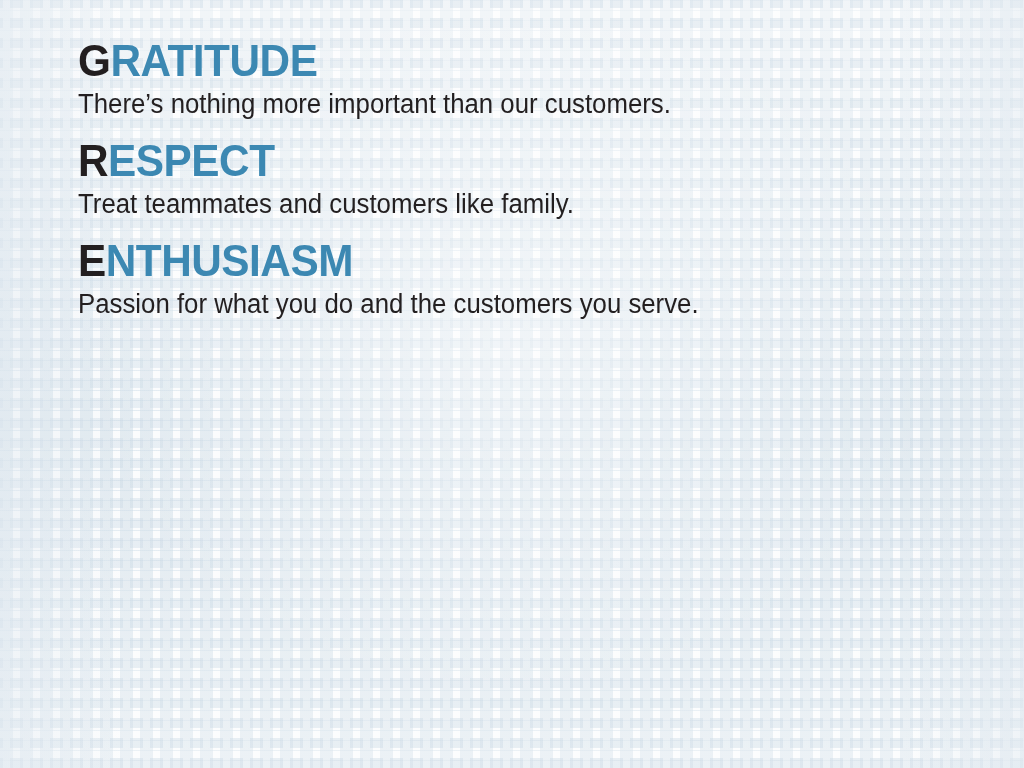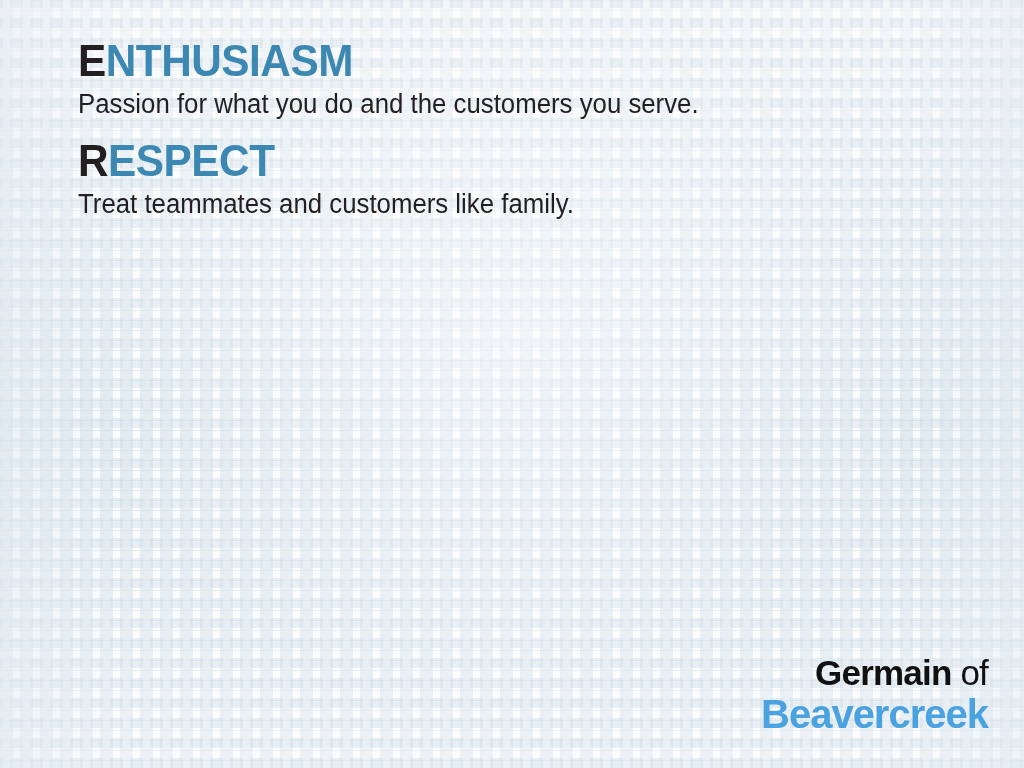--- a/index.html
+++ b/index.html
@@ -152,35 +152,35 @@
 </style>
 </head>
 <body>
 
 <div id="values-board">
   <div id="texture-overlay"></div>
   <div id="vignette"></div>
 
   <div id="values-list">
 
-
     <div class="value-block">
-      <div class="value-title"><span class="initial">E</span><span class="rest">NTHUSIASM</span></div>
-      <div class="value-desc">Passion for what you do and the customers you serve.</div>
+      <div class="value-title"><span class="initial">G</span><span class="rest">RATITUDE</span></div>
+      <div class="value-desc">There’s nothing more important than our customers.</div>
     </div>
 
     <div class="value-block">
       <div class="value-title"><span class="initial">R</span><span class="rest">ESPECT</span></div>
       <div class="value-desc">Treat teammates and customers like family.</div>
+    </div>
+
+    <div class="value-block">
+      <div class="value-title"><span class="initial">E</span><span class="rest">NTHUSIASM</span></div>
+      <div class="value-desc">Passion for what you do and the customers you serve.</div>
     </div>
 
 
 
 
 
   </div>
 
-  <div id="dealer-logo">
-    <div id="logo-line-top"><span class="brand-strong">Germain</span><span class="brand-light"> of</span></div>
-    <div id="logo-line-bottom">Beavercreek</div>
-  </div>
 
 </div>
 
 </body></html>

